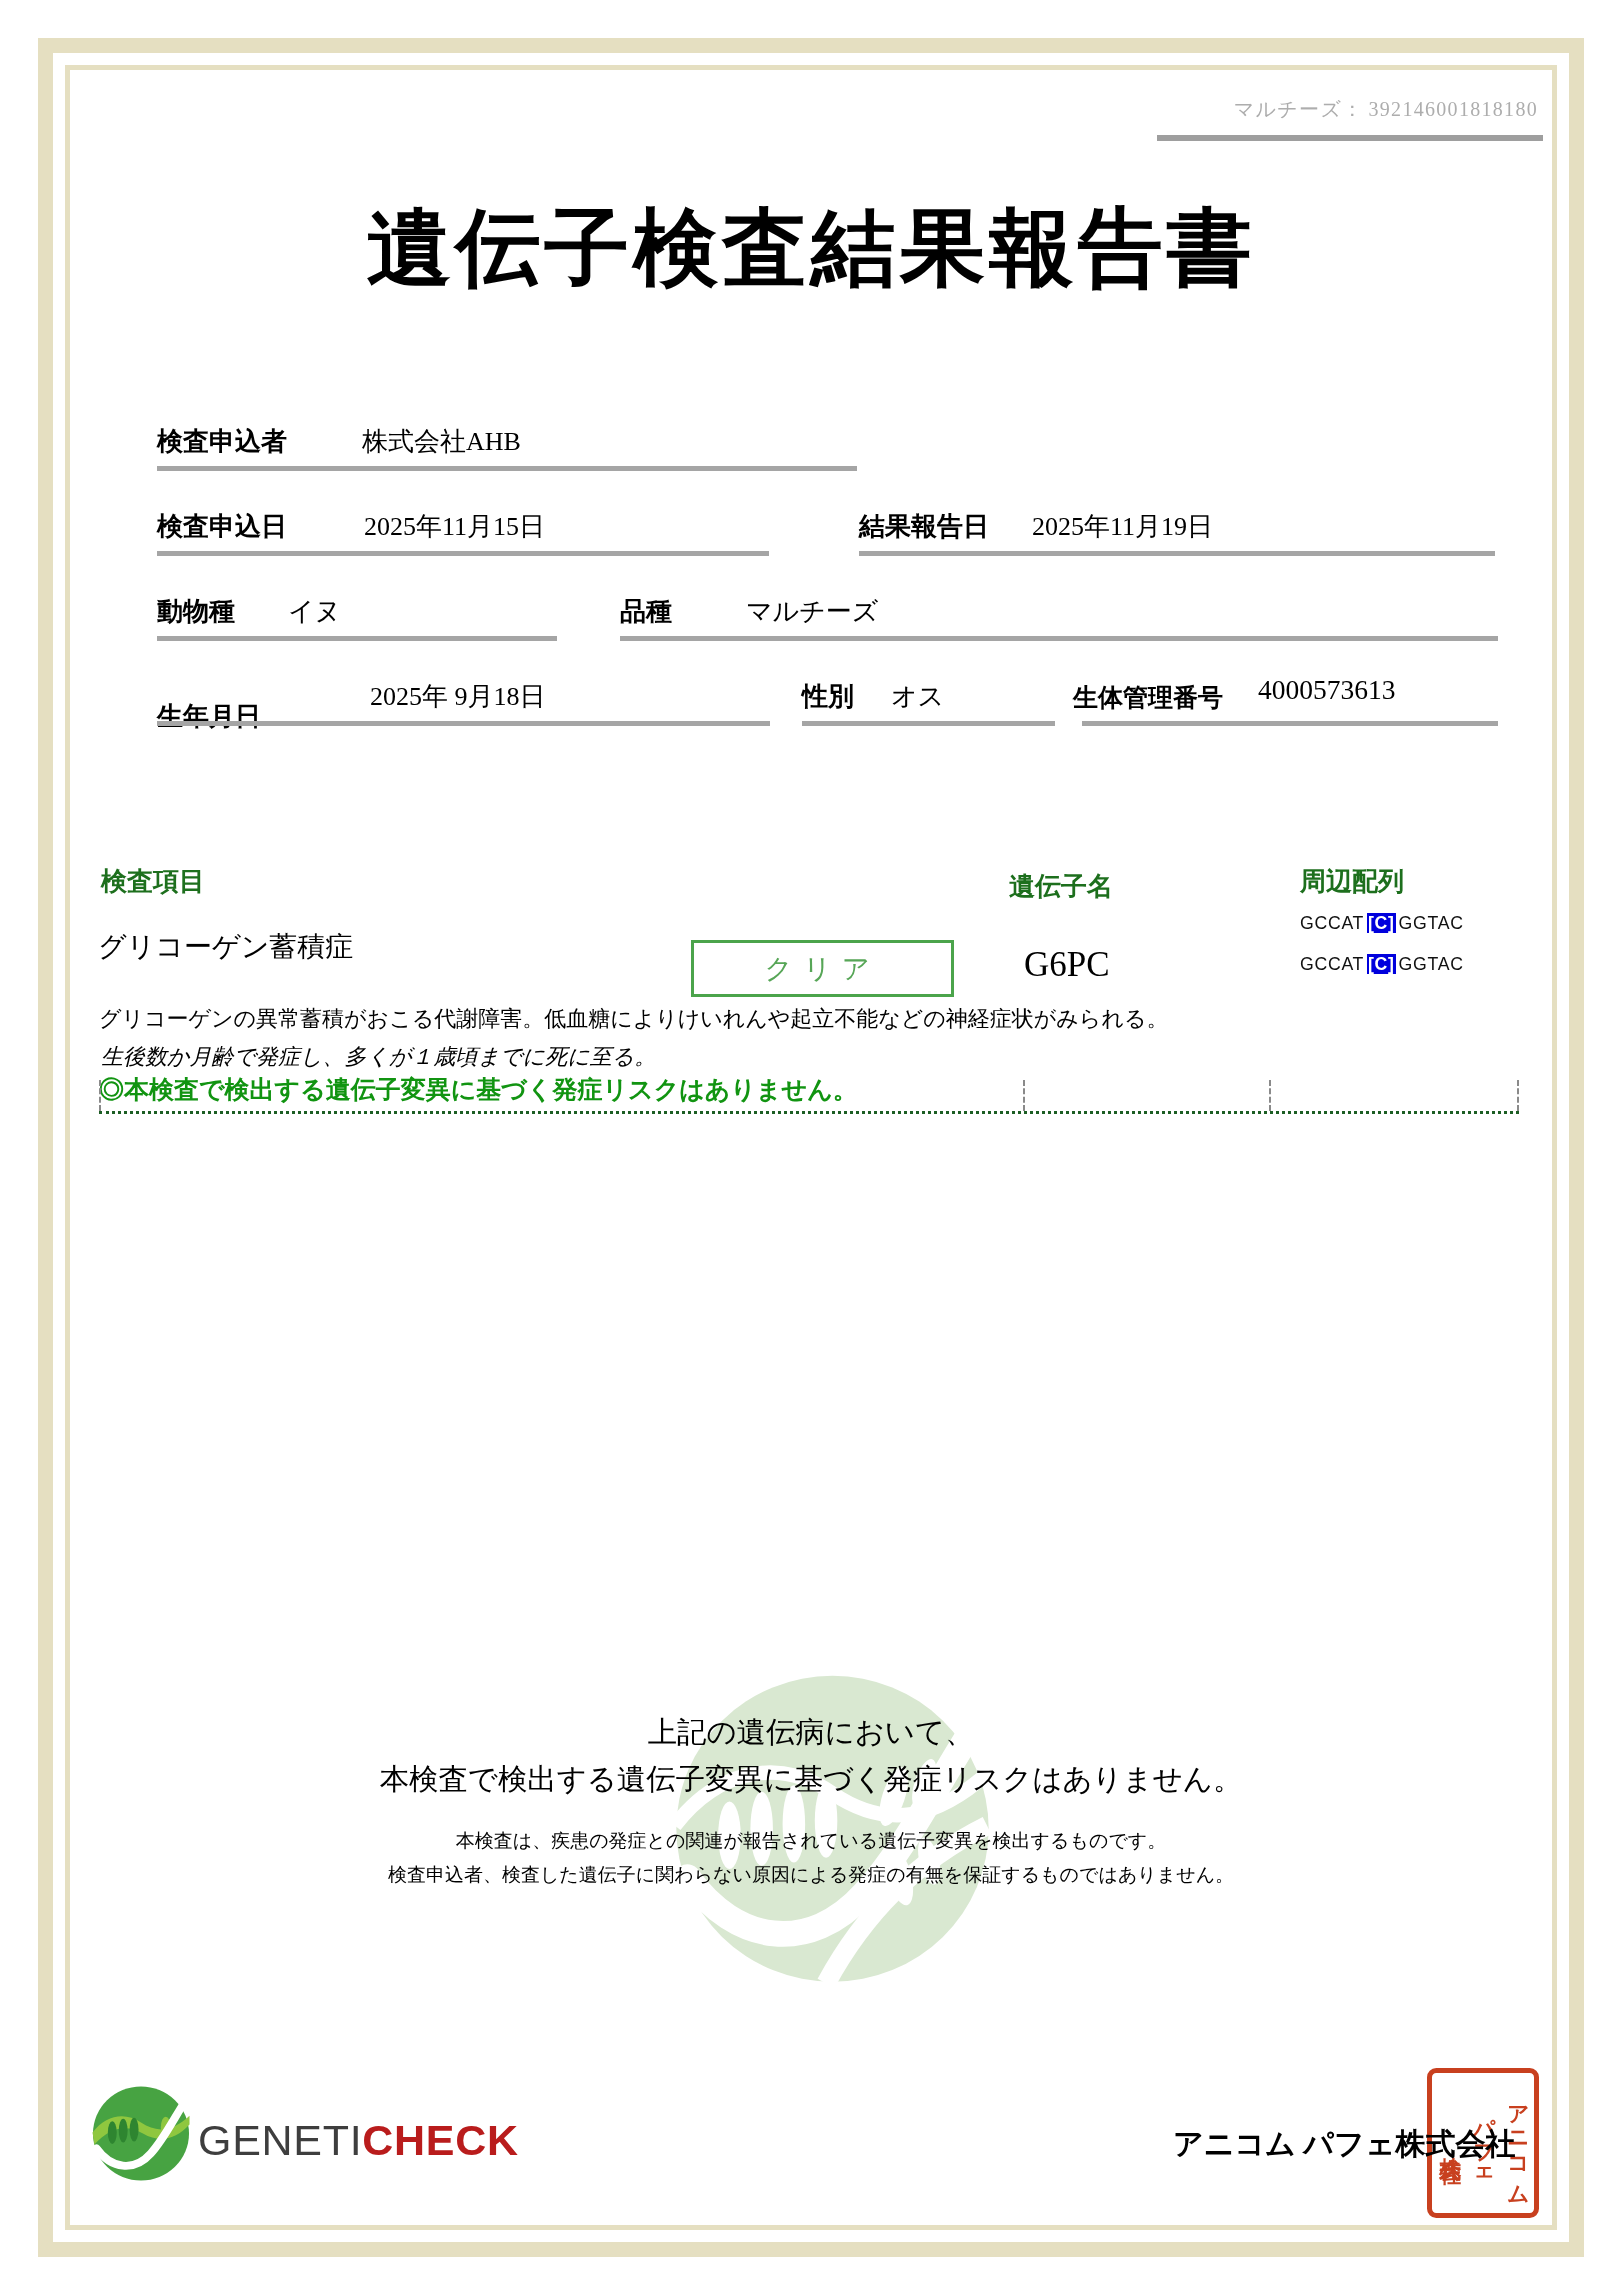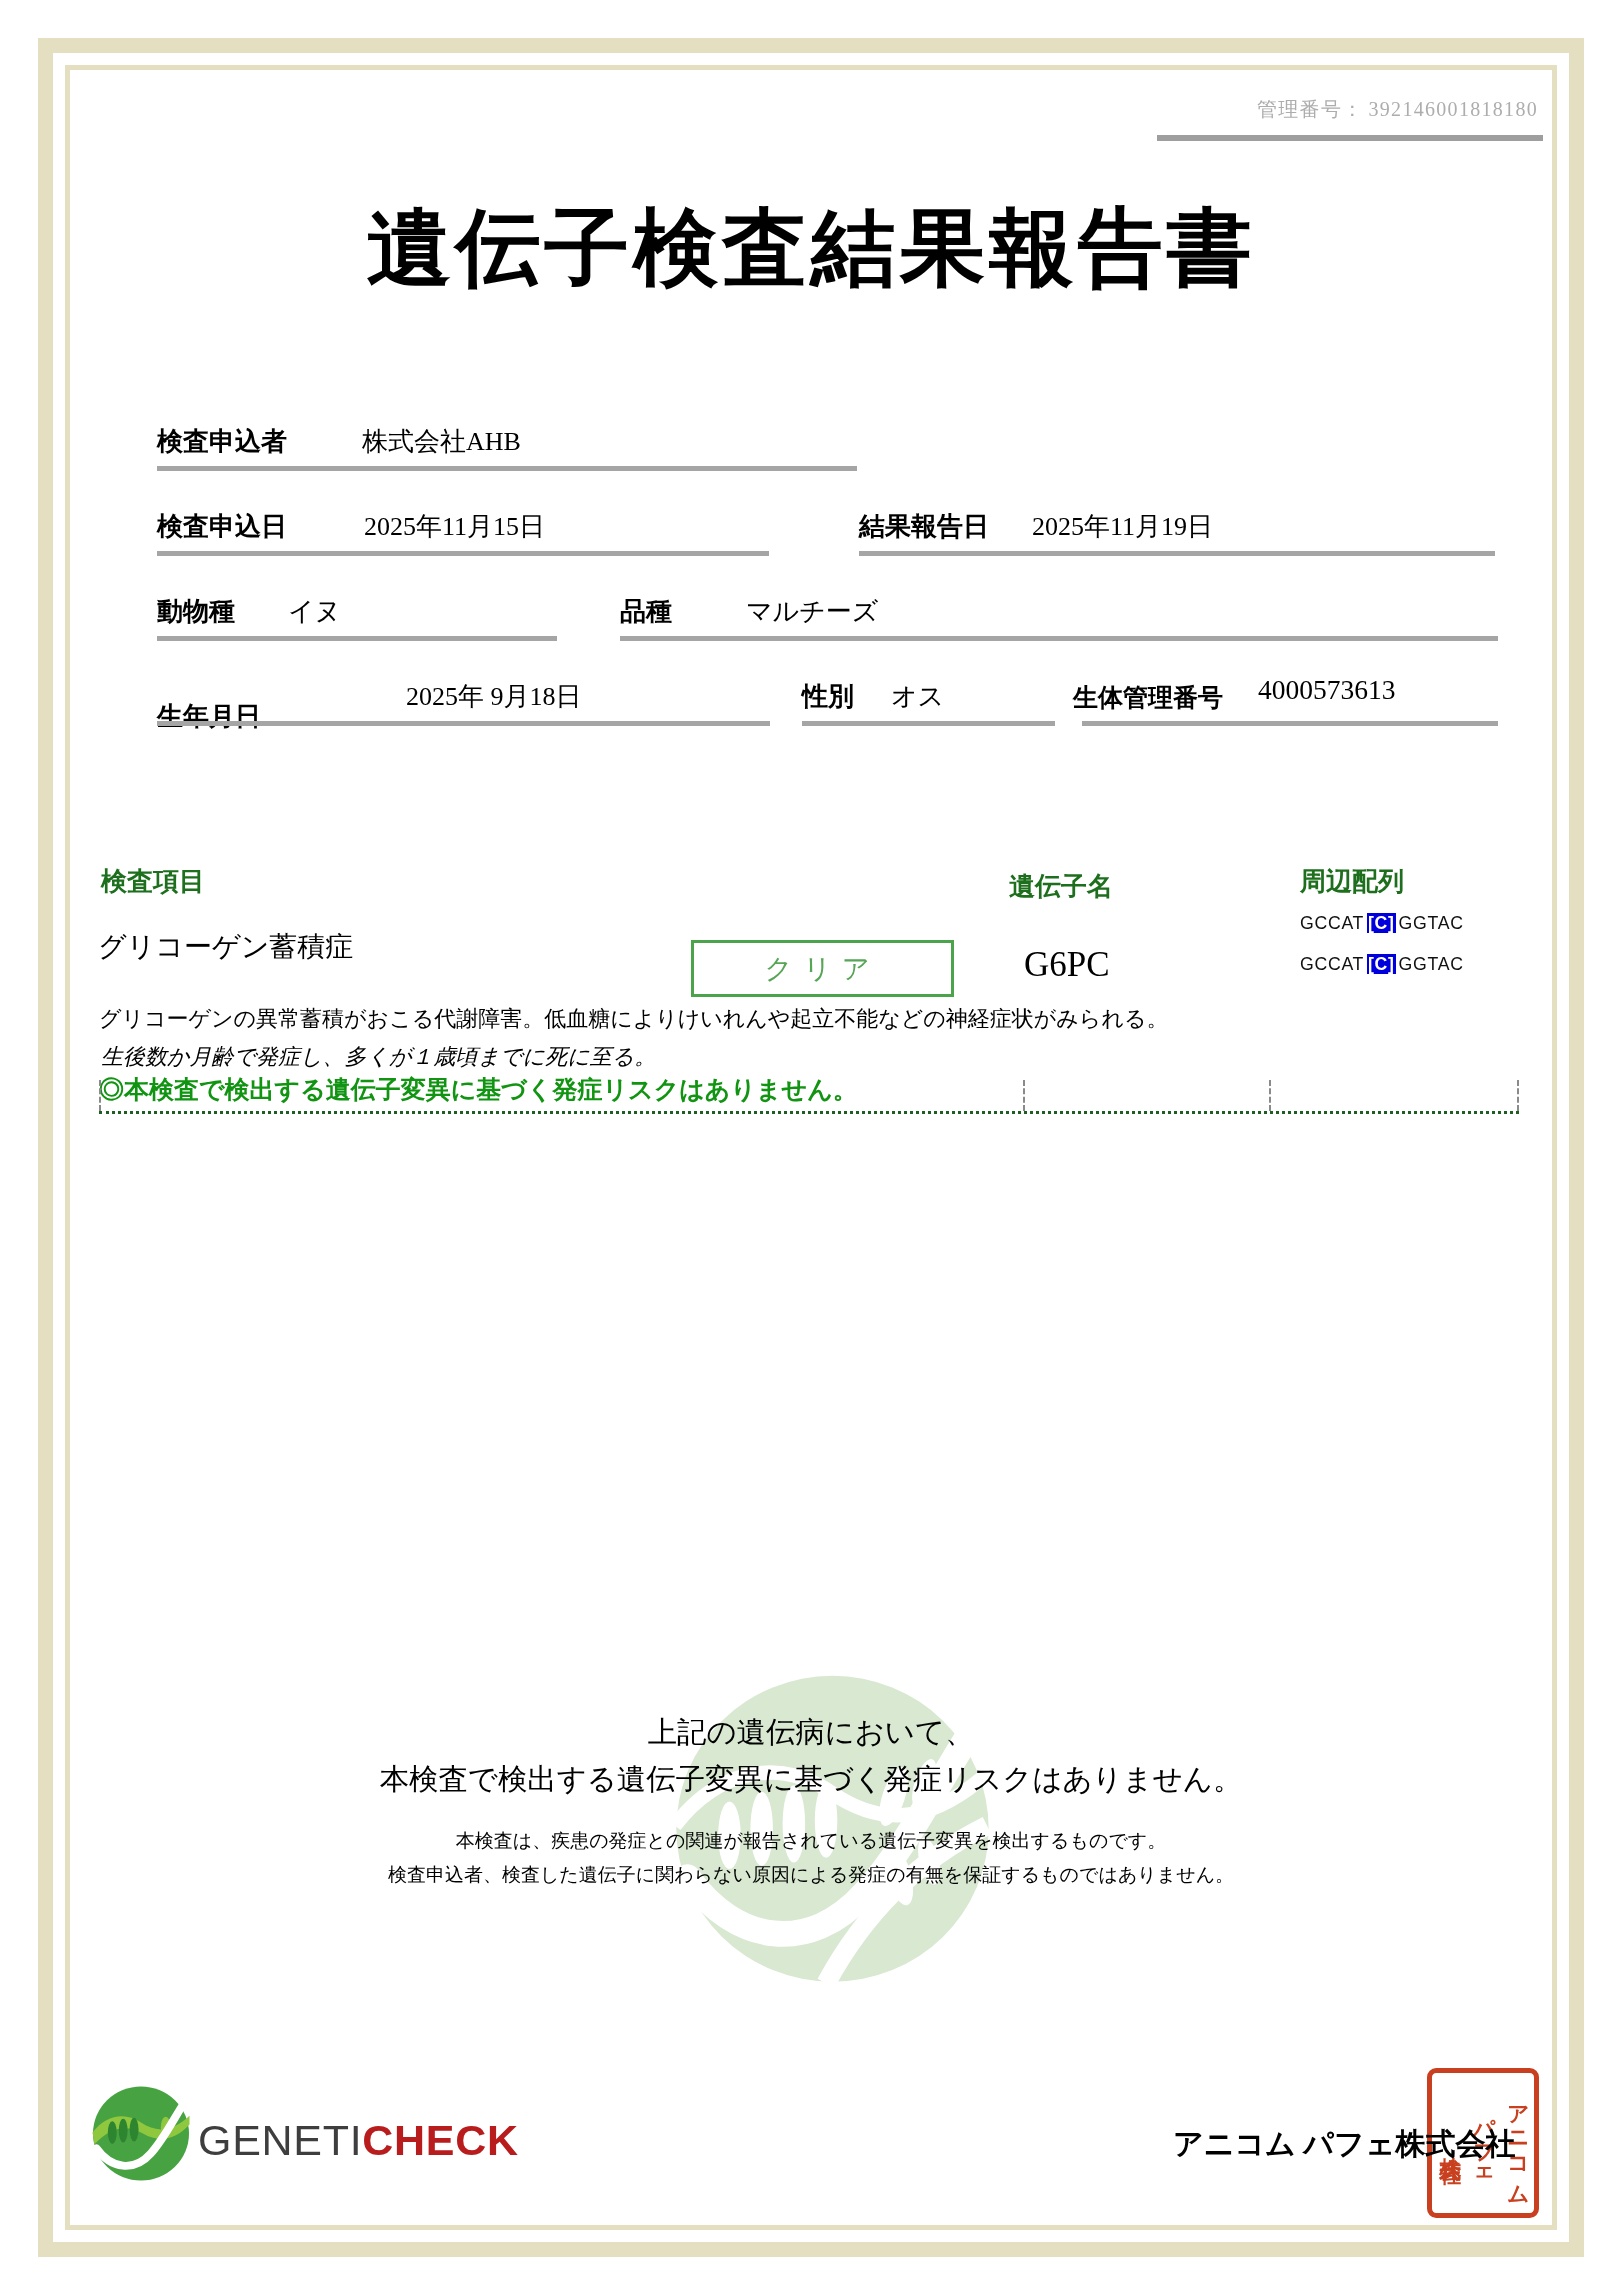--- a/index.html
+++ b/index.html
@@ -82,21 +82,21 @@
     <ellipse cx="160" cy="118" rx="6" ry="15" fill="#ffffff" transform="rotate(-14 160 118)"></ellipse>
     <path d="M10,128 C40,170 86,176 120,138 C148,107 168,64 196,22" stroke="#ffffff" stroke-width="16" fill="none" stroke-linecap="round"></path>
     <path d="M96,194 C120,150 152,118 196,96" stroke="#ffffff" stroke-width="12" fill="none"></path>
   </svg>
 </div>
 
 <div class="frame-outer"></div>
 <div class="frame-inner"></div>
 
 <div class="abs admin">
-  <span>管理番号：</span><span class="v">392146001818180</span>
+  <span>マルチーズ：</span><span class="v">392146001818180</span>
 </div>
 <div class="abs admin-bar"></div>
 
 <div class="abs title">遺伝子検査結果報告書</div>
 
 <div class="abs lbl" style="top:424px;left:157px;">検査申込者</div>
 <div class="abs val" style="top:424px;left:362px;">株式会社AHB</div>
 <div class="abs uline" style="top:466px;left:157px;width:700px;"></div>
 
 <div class="abs lbl" style="top:509px;left:157px;">検査申込日</div>
@@ -107,21 +107,21 @@
 <div class="abs uline" style="top:551px;left:859px;width:636px;"></div>
 
 <div class="abs lbl" style="top:594px;left:157px;">動物種</div>
 <div class="abs val" style="top:594px;left:288px;">イヌ</div>
 <div class="abs uline" style="top:636px;left:157px;width:400px;"></div>
 <div class="abs lbl" style="top:594px;left:620px;">品種</div>
 <div class="abs val" style="top:594px;left:746px;text-align:right;">マルチーズ</div>
 <div class="abs uline" style="top:636px;left:620px;width:878px;"></div>
 
 <div class="abs lbl" style="top:699px;left:157px;text-align:center;">生年月日</div>
-<div class="abs val" style="top:679px;left:370px;margin-left:36px;">2025年 9月18日</div>
+<div class="abs val" style="top:679px;left:370px;">2025年 9月18日</div>
 <div class="abs uline" style="top:721px;left:157px;width:613px;"></div>
 <div class="abs lbl" style="top:679px;left:802px;">性別</div>
 <div class="abs val" style="top:679px;left:891px;">オス</div>
 <div class="abs uline" style="top:721px;left:802px;width:253px;"></div>
 <div class="abs lbl" style="top:681px;left:1073px;font-size:25px;">生体管理番号</div>
 <div class="abs val" style="top:674px;left:1258px;font-size:27.5px;">4000573613</div>
 <div class="abs uline" style="top:721px;left:1082px;width:416px;"></div>
 
 <div class="abs ghead" style="top:864px;left:101px;">検査項目</div>
 <div class="abs ghead" style="top:869px;left:1009px;">遺伝子名</div>

